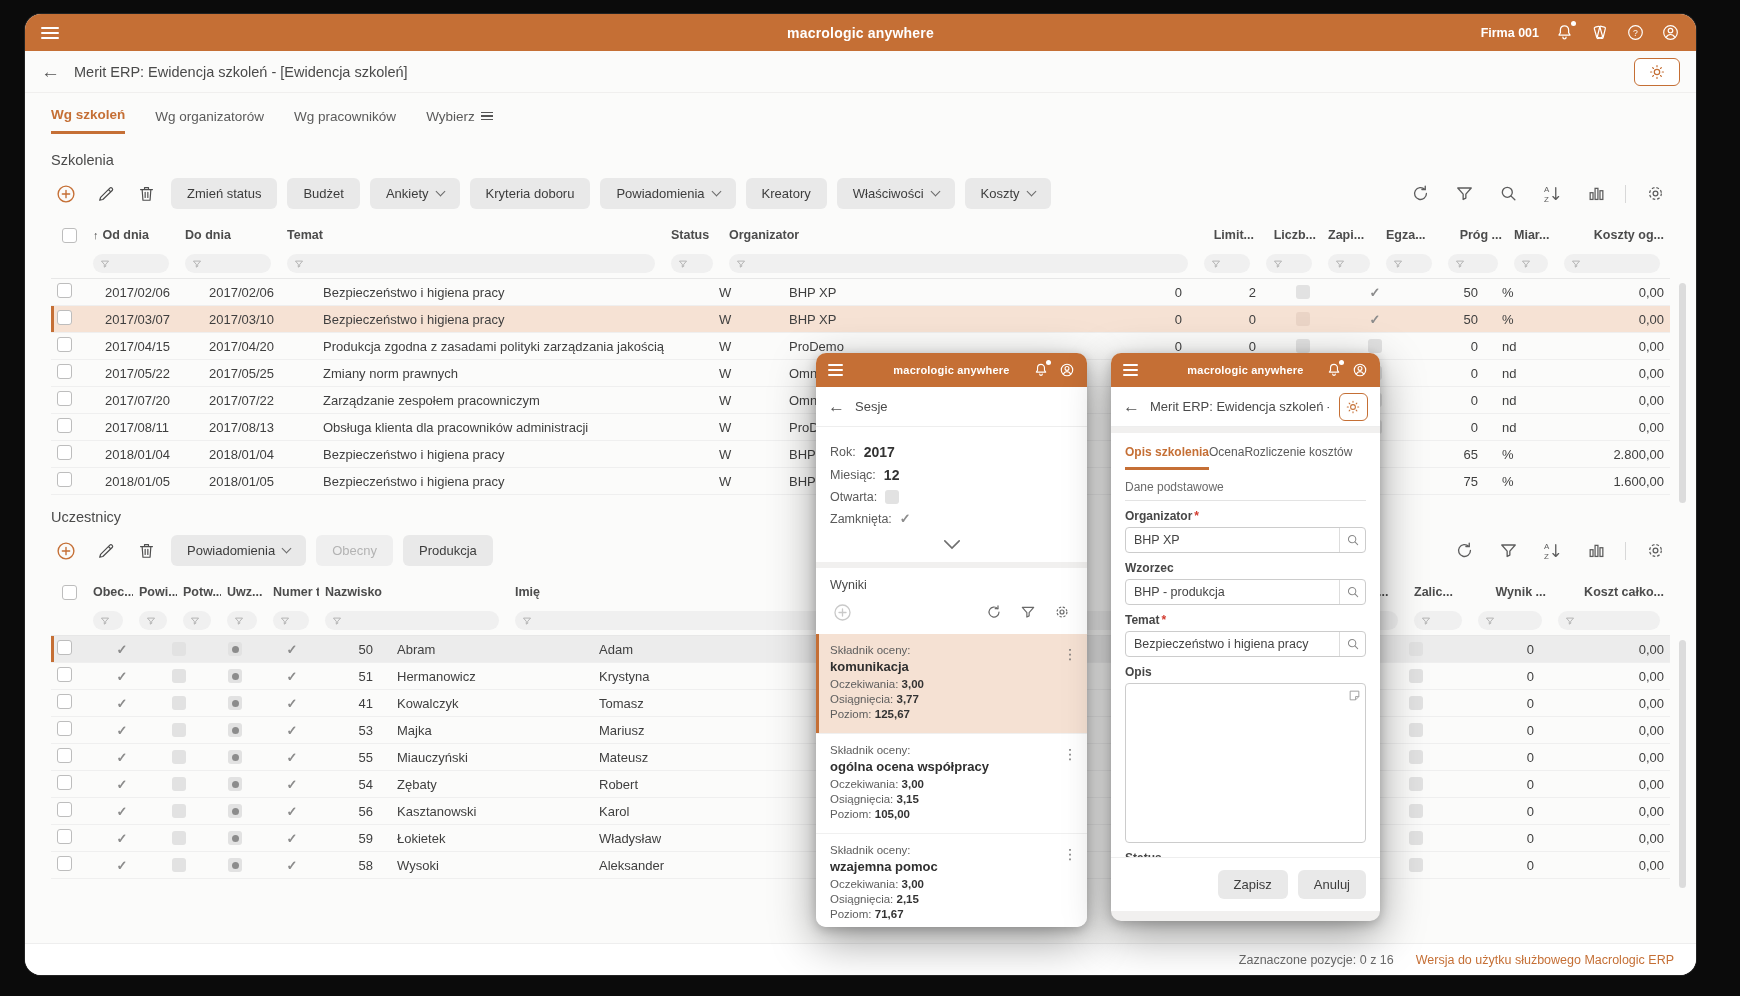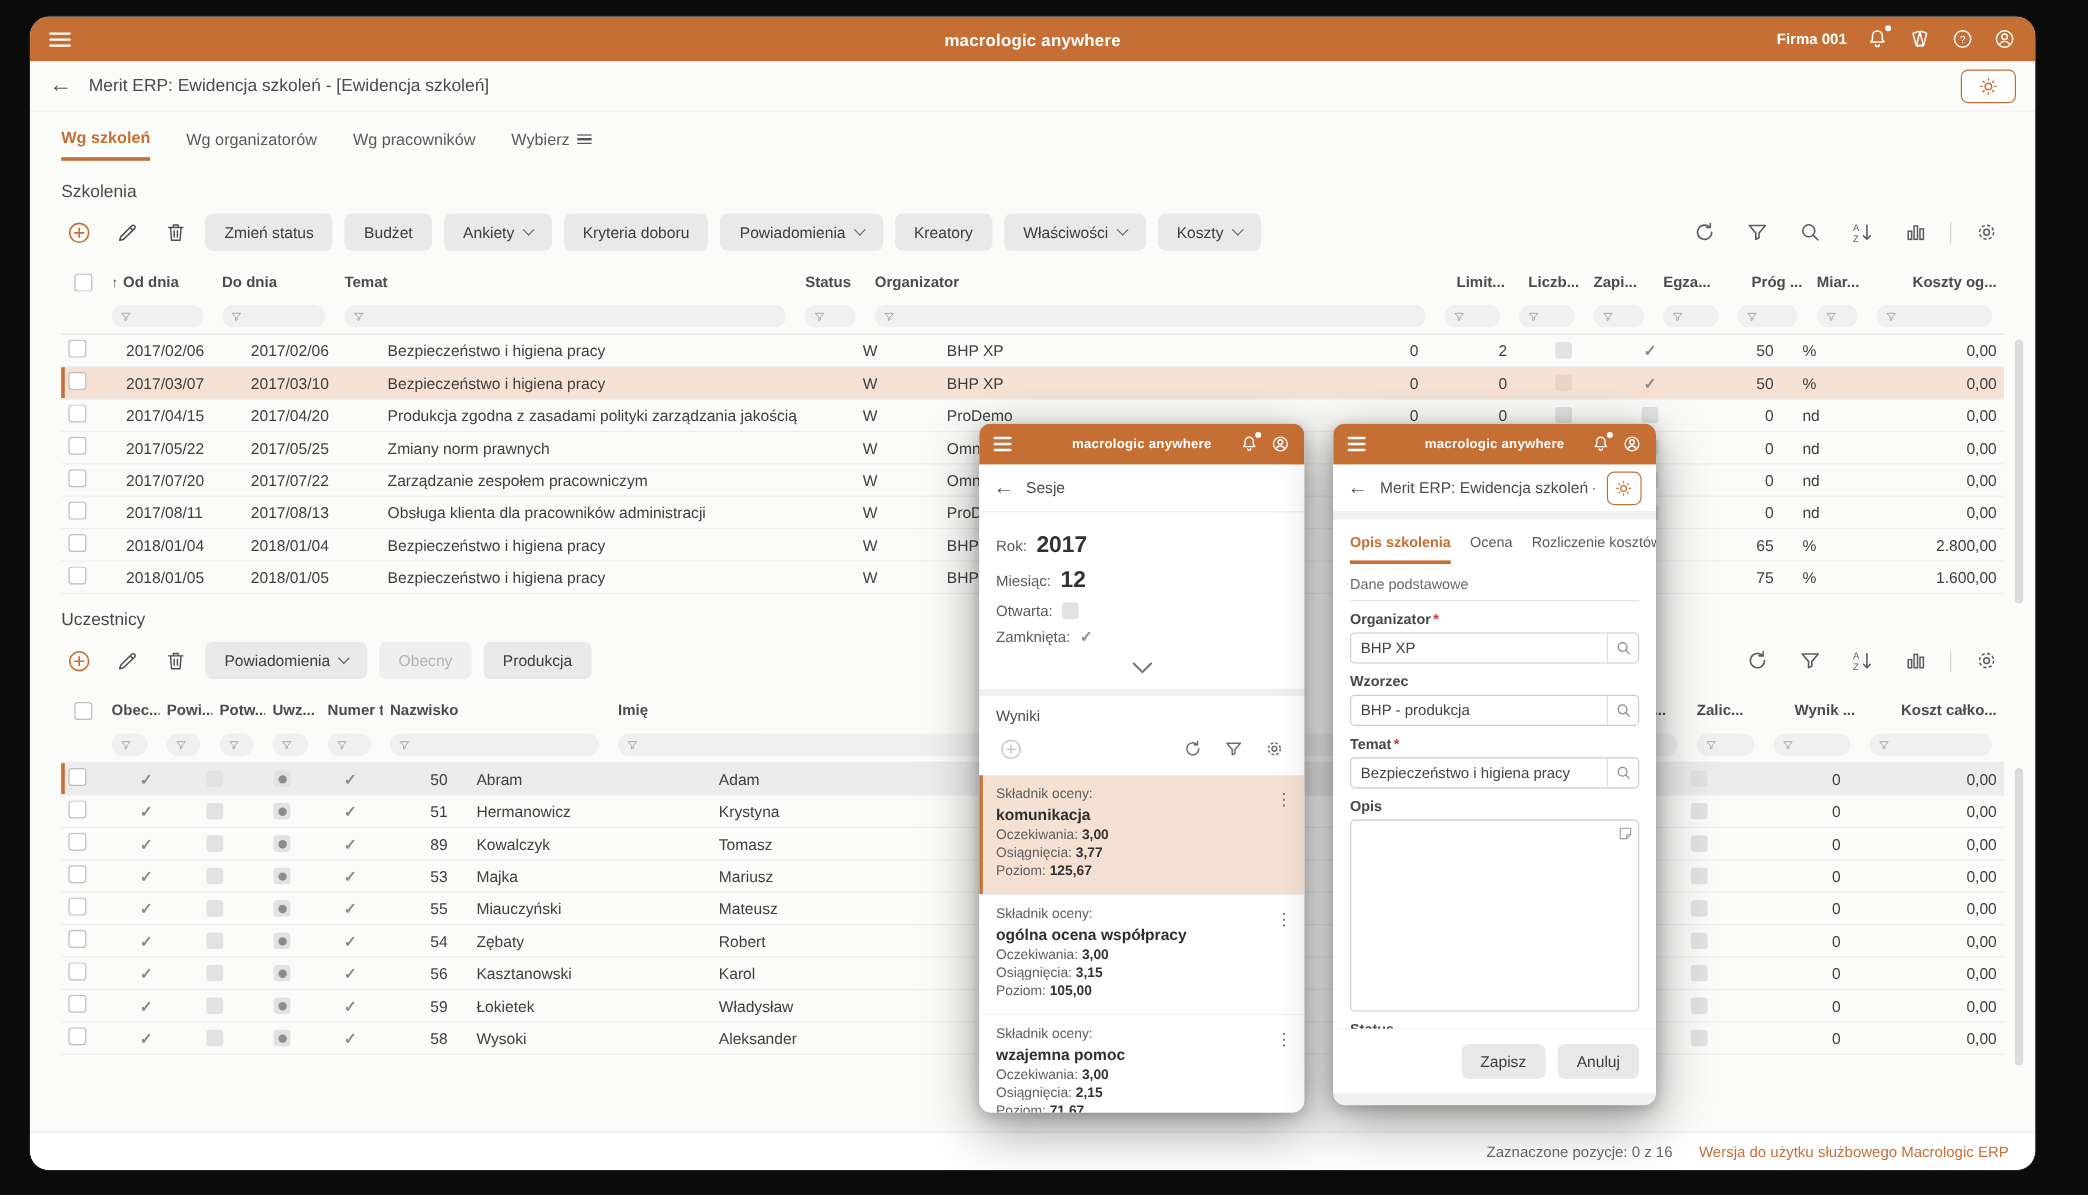--- a/index.html
+++ b/index.html
@@ -69,34 +69,34 @@
   .popup .topbar{height:34px;padding:0 12px;}
   .popup .topbar-title{font-size:11px;font-weight:bold;}
   .popup .hamb{width:15px;}
   .popup-header{height:40px;display:flex;align-items:center;gap:10px;padding:0 12px;background:#fff;border-bottom:1px solid #eee;}
   .popup-header .ttl{font-size:13px;color:#4a4a4a;white-space:nowrap;overflow:hidden;}
   .popup-header .theme-btn{width:34px;height:28px;}
   #popup-sesje{left:791px;top:339px;width:271px;height:574px;background:#F1F0EF;}
   #popup-edit{left:1086px;top:339px;width:269px;height:568px;background:#F1F0EF;}
   .sesje-card{background:#fff;padding:10px 14px 4px 14px;}
   .sesje-field{display:flex;align-items:center;gap:8px;font-size:12.5px;color:#5a5a5a;margin:7px 0;}
-  .sesje-field b{color:#333;font-size:19px;}
+  .sesje-field b{color:#333;font-size:14px;}
   .expander{display:flex;justify-content:center;padding:6px 0 8px 0;cursor:pointer;}
   .wyniki{background:#fff;margin-top:6px;padding:10px 0 0 0;height:372px;}
   .wyniki-title{font-size:12.5px;color:#4a4a4a;padding:0 14px;}
   .wyniki-toolbar{display:flex;align-items:center;padding:8px 14px 10px 14px;gap:12px;}
   .rescard{position:relative;padding:10px 14px;border-bottom:1px solid #f0f0f0;font-size:11.5px;color:#5e5e5e;}
   .rescard .nm{font-size:13px;color:#2f2f2f;font-weight:bold;margin:3px 0 4px 0;}
   .rescard .kv{margin:3px 0;}
   .rescard .kv b{color:#333;}
   .rescard.sel{background:#F5E1D3;box-shadow:inset 3px 0 0 var(--accent);}
   .kebab{position:absolute;right:10px;top:12px;color:#6f6f6f;font-size:14px;letter-spacing:0;cursor:pointer;}
   
   .edit-panel{background:#fff;margin-top:6px;height:478px;position:relative;}
-  .edit-tabs{display:flex;gap:16px;padding:12px 14px 0 14px;}
+  .edit-tabs{display:flex;gap:0;padding:12px 14px 0 14px;}
   .etab{font-size:12px;color:#5a5a5a;padding-bottom:8px;cursor:pointer;white-space:nowrap;}
   .etab.active{color:var(--accent);font-weight:bold;border-bottom:3px solid var(--accent);}
   .edit-form{padding:10px 14px 0 14px;}
   .group-label{font-size:12px;color:#6a6a6a;border-bottom:1px solid #e3e3e3;padding-bottom:6px;margin-bottom:2px;}
   .f-label{font-size:12px;color:#474747;font-weight:bold;margin:8px 0 4px 0;}
   .f-label .req{color:#d23b2f;margin-left:2px;}
   .lookup{display:flex;border:1px solid #ccc;border-radius:4px;height:26px;overflow:hidden;background:#fff;}
   .lookup input{flex:1;border:none;outline:none;font-size:12.5px;color:#444;padding:0 8px;font-family:inherit;background:transparent;}
   .lookup .mag{width:26px;border-left:1px solid #ddd;display:flex;align-items:center;justify-content:center;cursor:pointer;}
   .opis-box{position:relative;border:1px solid #ccc;border-radius:4px;height:160px;background:#fff;}
@@ -763,21 +763,21 @@
               <span class="sq"></span>
             </div>
             <div class="c ctr">
               <span class="sq">
                 <i></i>
               </span>
             </div>
             <div class="c ctr">
               <span class="tick">✓</span>
             </div>
-            <div class="c r"><span>89</span></div>
+            <div class="c r"><span>41</span></div>
             <div class="c"><span>Kowalczyk</span></div>
             <div class="c"><span>Tomasz</span></div>
             <div class="c ctr">
               <span class="sq"></span>
             </div>
             <div class="c ctr">
               <span class="sq"></span>
             </div>
             <div class="c r"><span>0</span></div>
             <div class="c r"><span>0,00</span></div>

